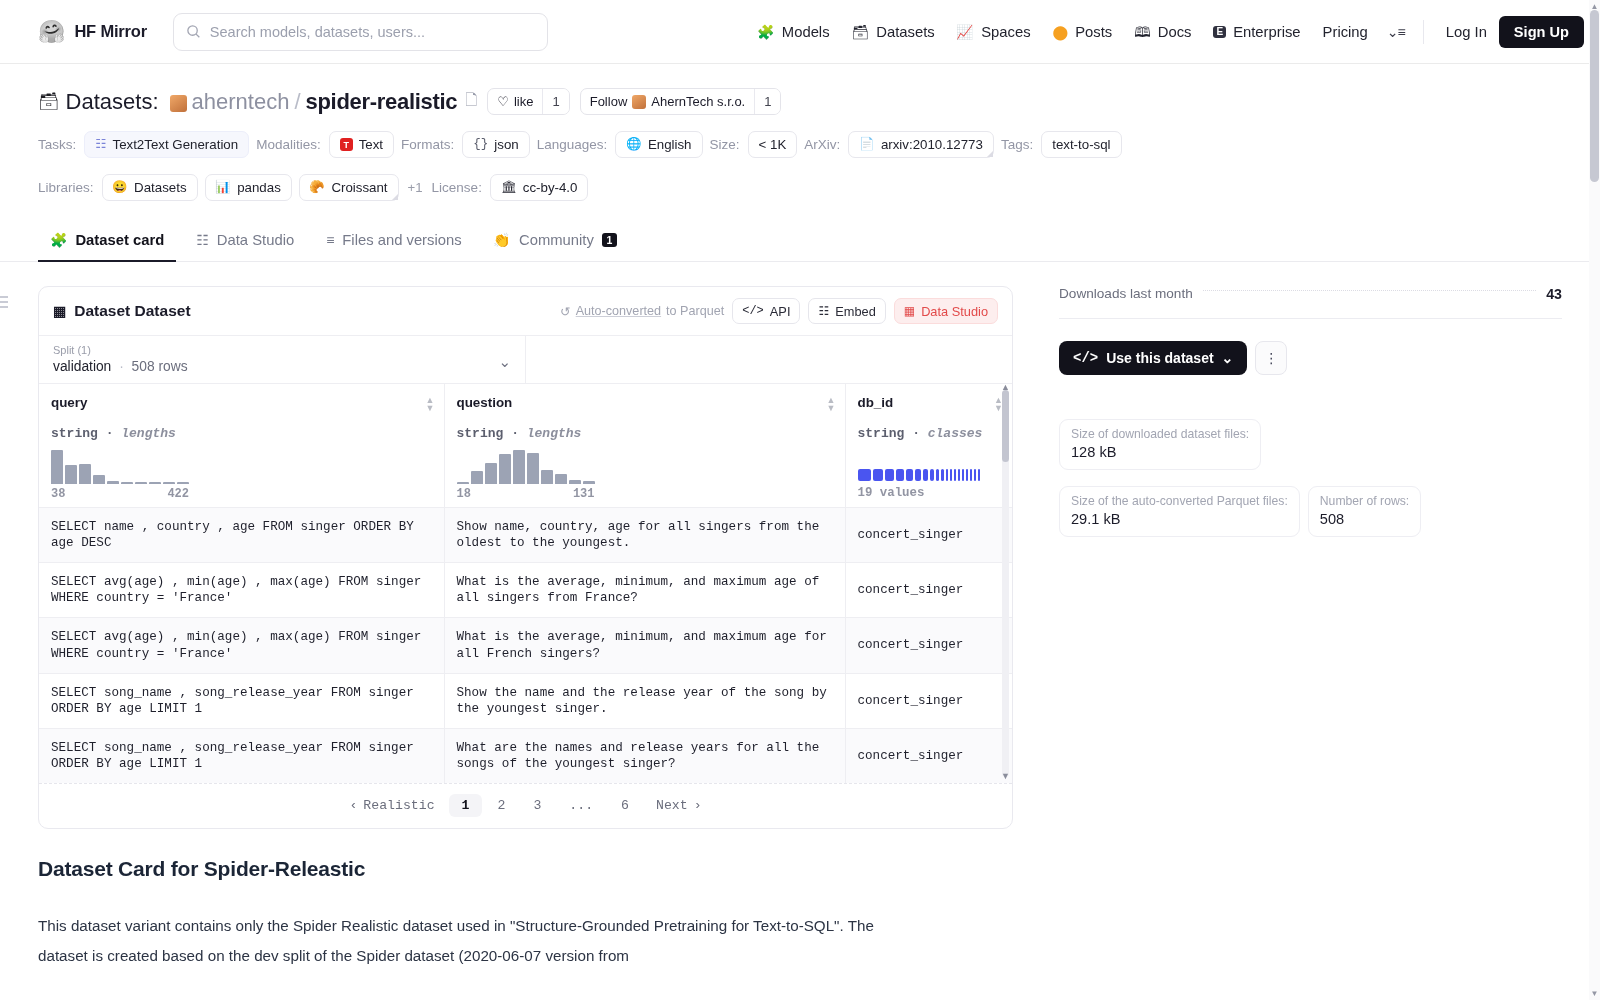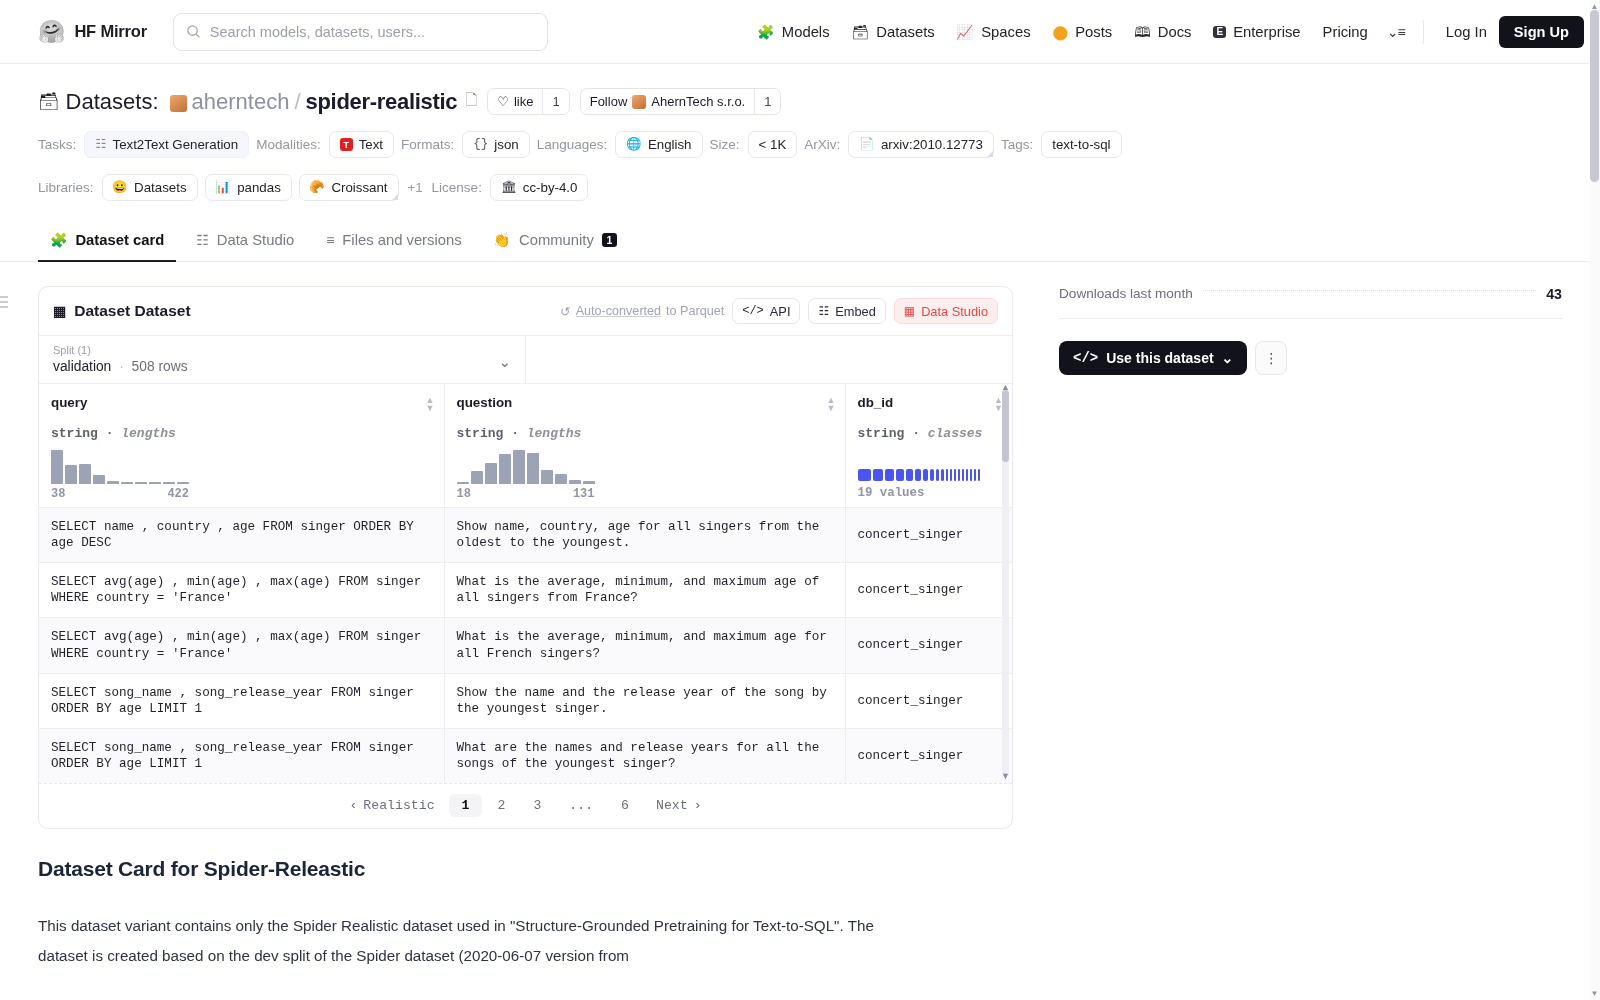--- a/index.html
+++ b/index.html
@@ -559,20 +559,35 @@
       <span class="dl-val">43</span>
     </div>
     <div id="side-actions">
       <button id="use-btn">
         <span class="mono">&lt;/&gt;</span>
         <span>Use this dataset</span>
         <span>⌄</span>
       </button>
       <button id="kebab-btn">⋮</button>
     </div>
+    <div id="side-stats">
+      <div class="stat">
+        <div class="k">Size of downloaded dataset files:</div>
+        <div class="v">128 kB</div>
+      </div>
+      <div style="flex-basis:100%;height:0;"></div>
+      <div class="stat">
+        <div class="k">Size of the auto-converted Parquet files:</div>
+        <div class="v">29.1 kB</div>
+      </div>
+      <div class="stat">
+        <div class="k">Number of rows:</div>
+        <div class="v">508</div>
+      </div>
+    </div>
   </div>
 </div>
 
 <div id="edge-mark">
     <i></i>
     <i></i>
     <i></i>
   </div>
 
 <div id="page-scroll">

